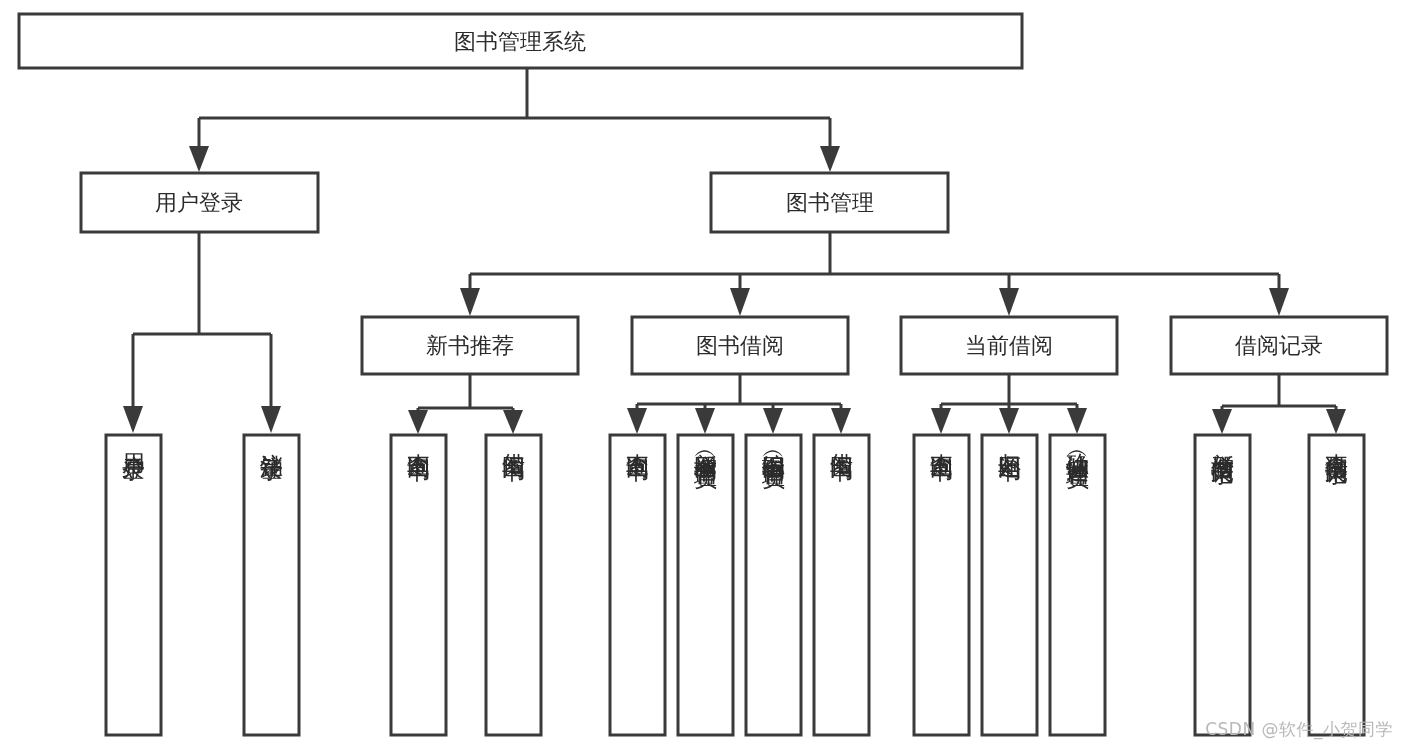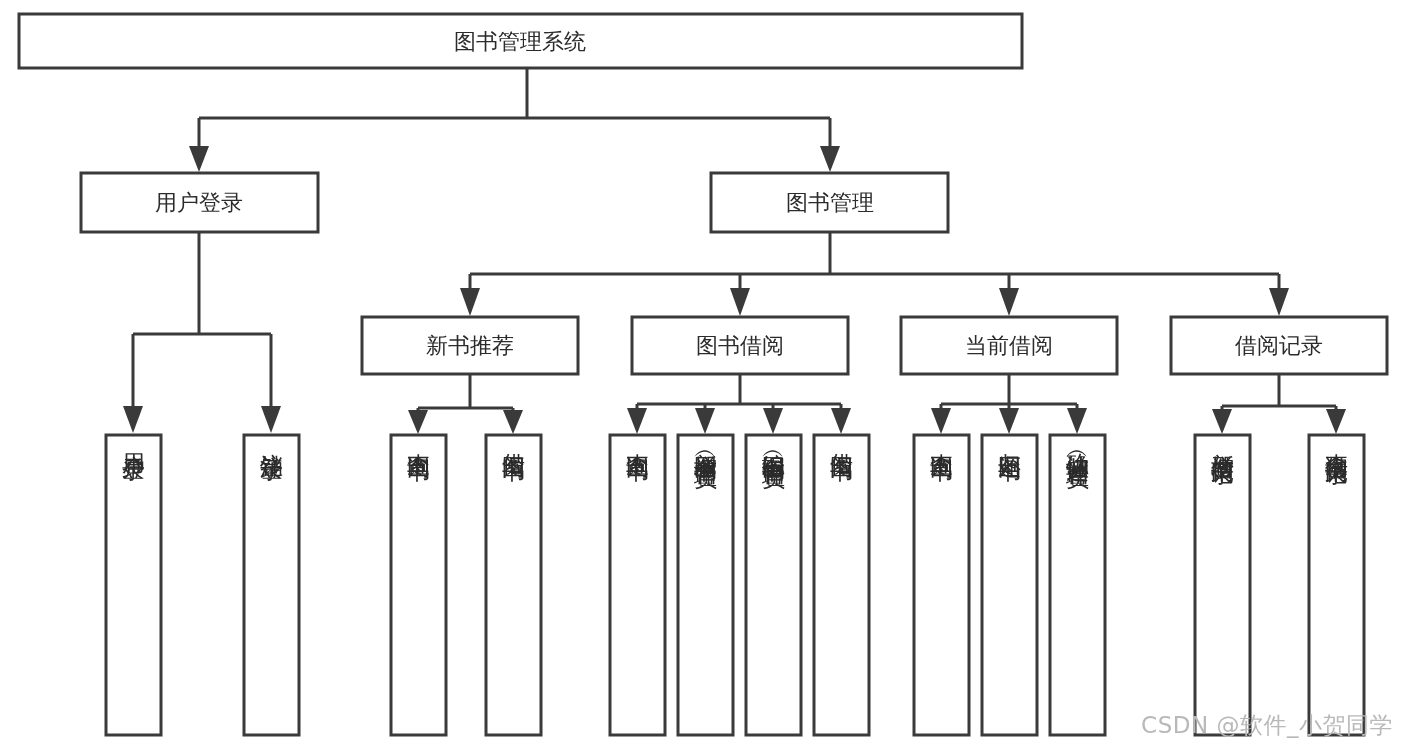--- a/index.html
+++ b/index.html
@@ -64,21 +64,21 @@
     letter-spacing: 2px;
     color: #2b2b2b;
     white-space: nowrap;
     text-align: center;
   }
   .watermark {
     position: absolute;
     right: 12px;
     bottom: 6px;
     font-family: "DejaVu Sans", "Liberation Sans", sans-serif;
-    font-size: 23px;
+    font-size: 17px;
     color: #b8b8b8;
     letter-spacing: 0.5px;
     user-select: none;
     white-space: nowrap;
   }
 </style>
 </head>
 <body>
 
 <div id="diagram-root">

